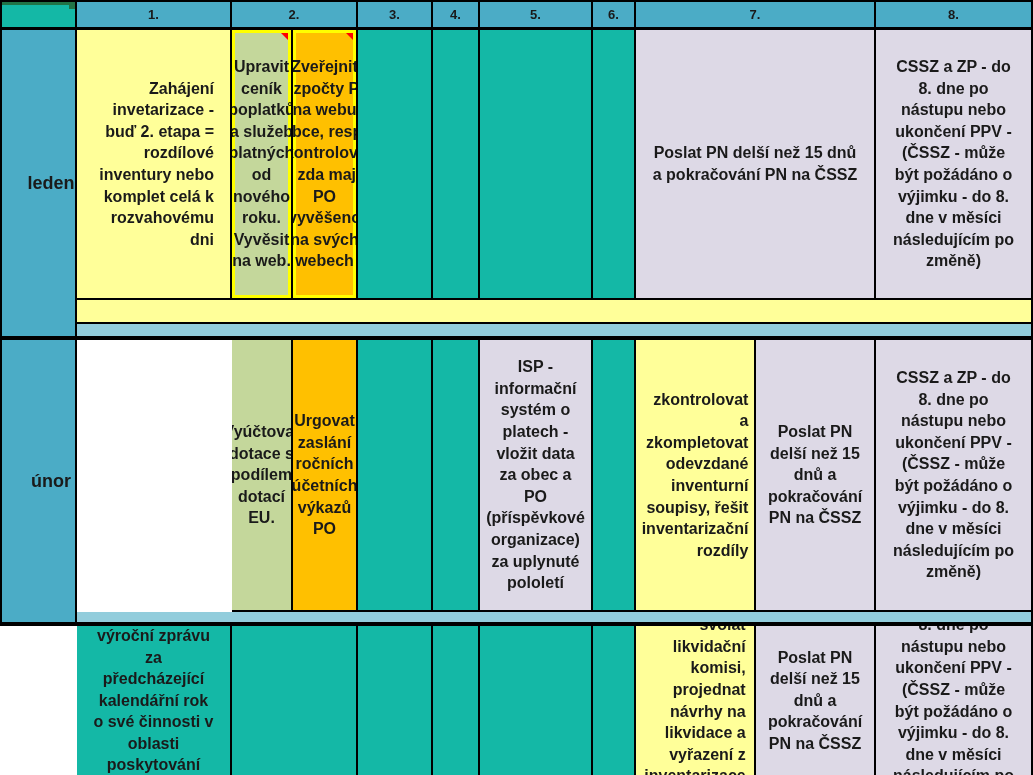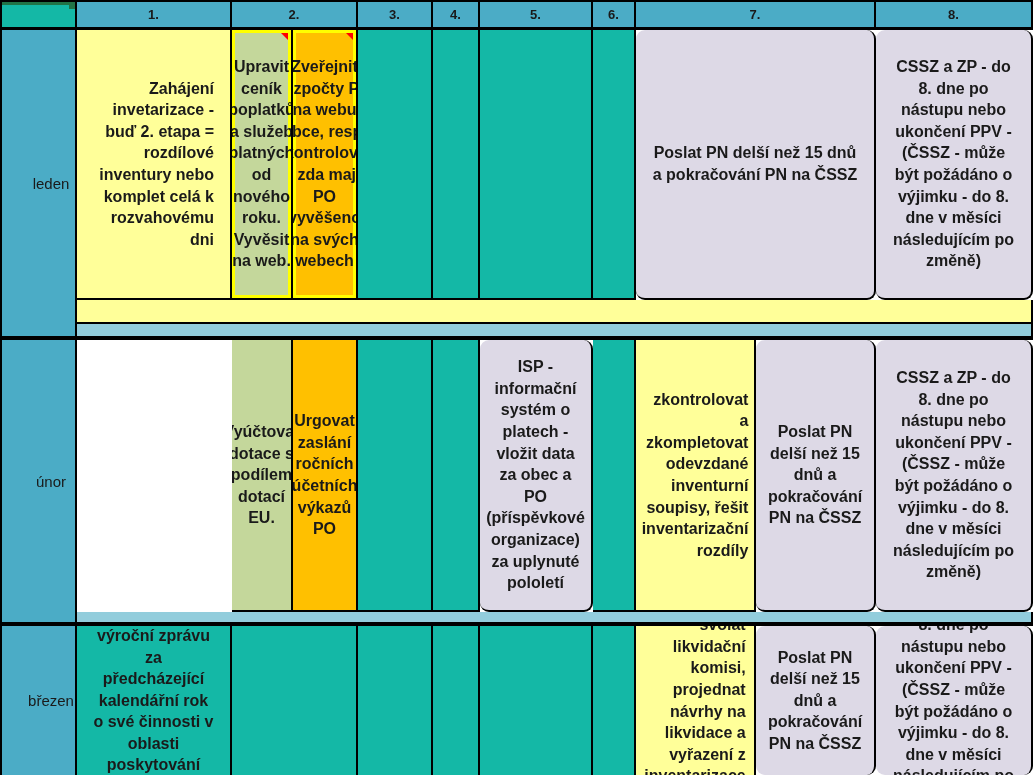--- a/index.html
+++ b/index.html
@@ -20,30 +20,30 @@
     border-right: 2px solid var(--grid_line);
     border-bottom: 2px solid var(--grid_line);
     display: flex;
     align-items: center;
     justify-content: center;
     text-align: center;
     overflow: hidden;
   }
   .txt { font-weight: bold; font-size: 16px; line-height: 1.35; padding: 3px 16px; }
   .hdr { font-weight: bold; font-size: 13px; border-top: 2px solid var(--grid_line); border-bottom: 3px solid var(--grid_line); }
-  .monthlbl { font-weight: normal; font-size: 15px; border-left: 2px solid var(--grid_line); padding-left: 25px; }
+  .monthlbl { font-weight: bold; font-size: 18px; border-left: 2px solid var(--grid_line); padding-left: 25px; }
   .bl2 { border-left: 2px solid var(--grid_line); }
   .bb4 { border-bottom-width: 4px; }
   .bb0 { border-bottom: 0; }
   .bg-teal   { background: var(--teal); }
   .bg-strip  { background: var(--strip_blue); }
   .bg-yellow { background: var(--light_yellow); text-align: right; }
   .bg-green  { background: var(--green); }
   .bg-orange { background: var(--orange); }
-  .bg-lav    { background: var(--lavender); border-radius: 9px; }
+  .bg-lav    { background: var(--lavender); }
   .bg-white  { background: #14b8a6; }
   .hl { box-shadow: inset 0 0 0 3px var(--highlight_yellow); }
   .comment-tri {
     position: absolute; top: 3px; right: 3px;
     width: 0; height: 0;
     border-top: 7px solid var(--comment_red);
     border-left: 7px solid transparent;
   }
   .green-bar { position: absolute; top: 0; left: 0; right: 0; height: 3px; background: var(--corner_green); }
   .green-nub { position: absolute; top: 0; right: 0; width: 6px; height: 7px; background: var(--corner_green); }
@@ -129,23 +129,20 @@
       <span>zkontrolovat a zkompletovat odevzdané inventurní soupisy, řešit inventarizační rozdíly</span>
     </div>
   <div class="cell bg-lav txt" style="grid-area:5/10/6/11">
       <span>Poslat PN delší než 15 dnů a pokračování PN na ČSSZ</span>
     </div>
   <div class="cell bg-lav txt" style="grid-area:5/11/6/12">
       <span>CSSZ a ZP - do 8. dne po nástupu nebo ukončení PPV - (ČSSZ - může být požádáno o výjimku - do 8. dne v měsíci následujícím po změně)</span>
     </div>
   <div class="cell bg-strip bb4" style="grid-area:6/2/7/12"></div>
 
-  <div class="cell bg-teal monthlbl bb0" style="grid-area:7/1/8/2">
-      <span>březen</span>
-    </div>
   <div class="cell bg-white txt bb0" style="grid-area:7/2/8/3">
       <span>zveřejnit výroční zprávu za předcházející kalendářní rok o své činnosti v oblasti poskytování informací</span>
     </div>
   <div class="cell bg-white bb0" style="grid-area:7/3/8/5"></div>
   <div class="cell bg-white bb0" style="grid-area:7/5/8/6"></div>
   <div class="cell bg-white bb0" style="grid-area:7/6/8/7"></div>
   <div class="cell bg-white bb0" style="grid-area:7/7/8/8"></div>
   <div class="cell bg-white bb0" style="grid-area:7/8/8/9"></div>
   <div class="cell bg-yellow txt bb0" style="grid-area:7/9/8/10">
       <span>svolat likvidační komisi, projednat návrhy na likvidace a vyřazení z inventarizace</span>

